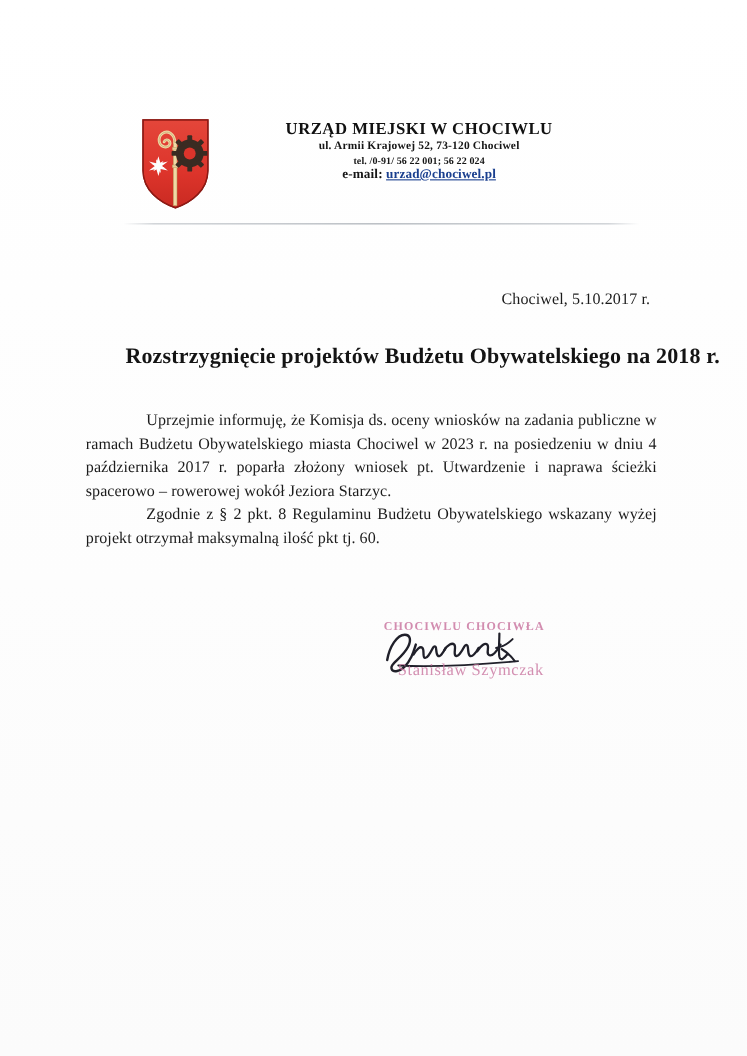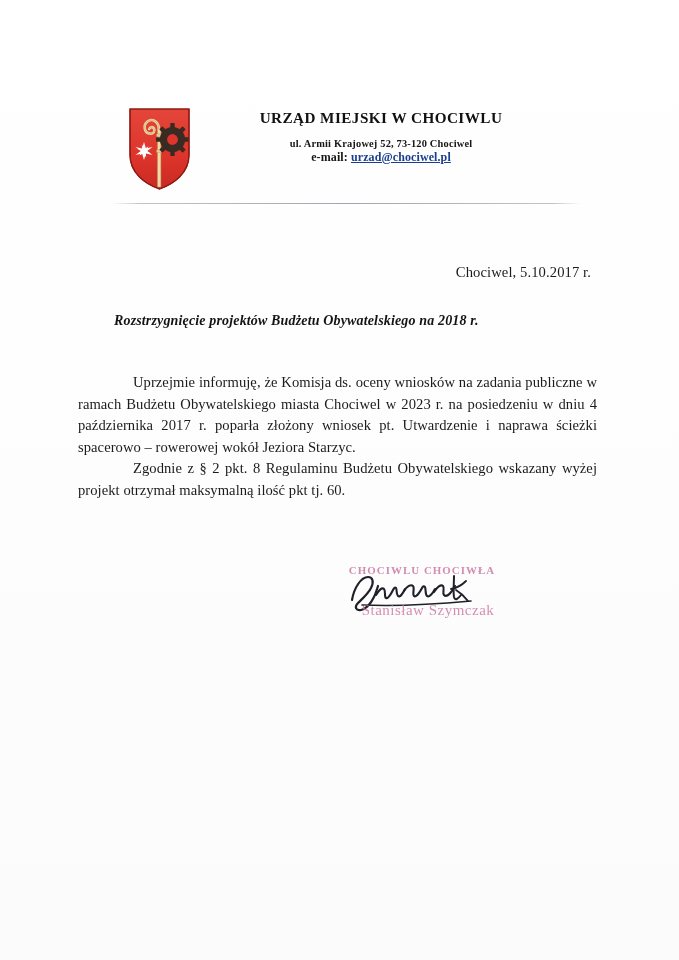--- a/index.html
+++ b/index.html
@@ -55,21 +55,20 @@
 
   #office-name {
     font-size: 15.2px;
     font-weight: bold;
     letter-spacing: 0.45px;
     color: #111111;
     line-height: 1.1;
     white-space: nowrap;
   }
   #office-address {
-    margin-top: 11px;
     font-size: 10.4px;
     font-weight: bold;
     letter-spacing: 0.18px;
     color: #161616;
     line-height: 1.15;
   }
   #office-phone {
     margin-top: 2px;
     font-size: 9.1px;
     font-weight: bold;
@@ -113,23 +112,22 @@
     letter-spacing: 0.1px;
     color: #1b1b1b;
     white-space: nowrap;
   }
 
   
   #subject-heading {
     position: absolute;
     left: 114px;
     top: 313px;
-    font-size: 14px;
-    font-weight: bold;
-    font-style: italic;
+    font-size: 20px;
+    font-weight: bold;
     letter-spacing: 0.15px;
     color: #141414;
     white-space: nowrap;
   }
 
   
   #letter-body {
     position: absolute;
     left: 78px;
     top: 372px;
@@ -242,20 +240,21 @@
           </g>
         </g>
 
         <path d="M2 2 H61 V48 C61 66 46 77 31.5 82 C17 77 2 66 2 48 Z" fill="none" stroke="#8d1a14" stroke-width="1.2"></path>
       </svg>
     </div>
 
     <div id="letterhead-text">
       <div id="office-name">URZĄD MIEJSKI W CHOCIWLU</div>
       <div id="office-address">ul. Armii Krajowej 52, 73-120 Chociwel</div>
+      <div id="office-phone">tel. /0-91/ 56 22 001; 56 22 024</div>
       <div id="office-email-line">
         <span>e-mail:</span>
         <a id="office-email-link" href="#">urzad@chociwel.pl</a>
       </div>
     </div>
   </div>
 
   <div id="header-rule"></div>
 
   <div id="date-line">Chociwel, 5.10.2017 r.</div>

